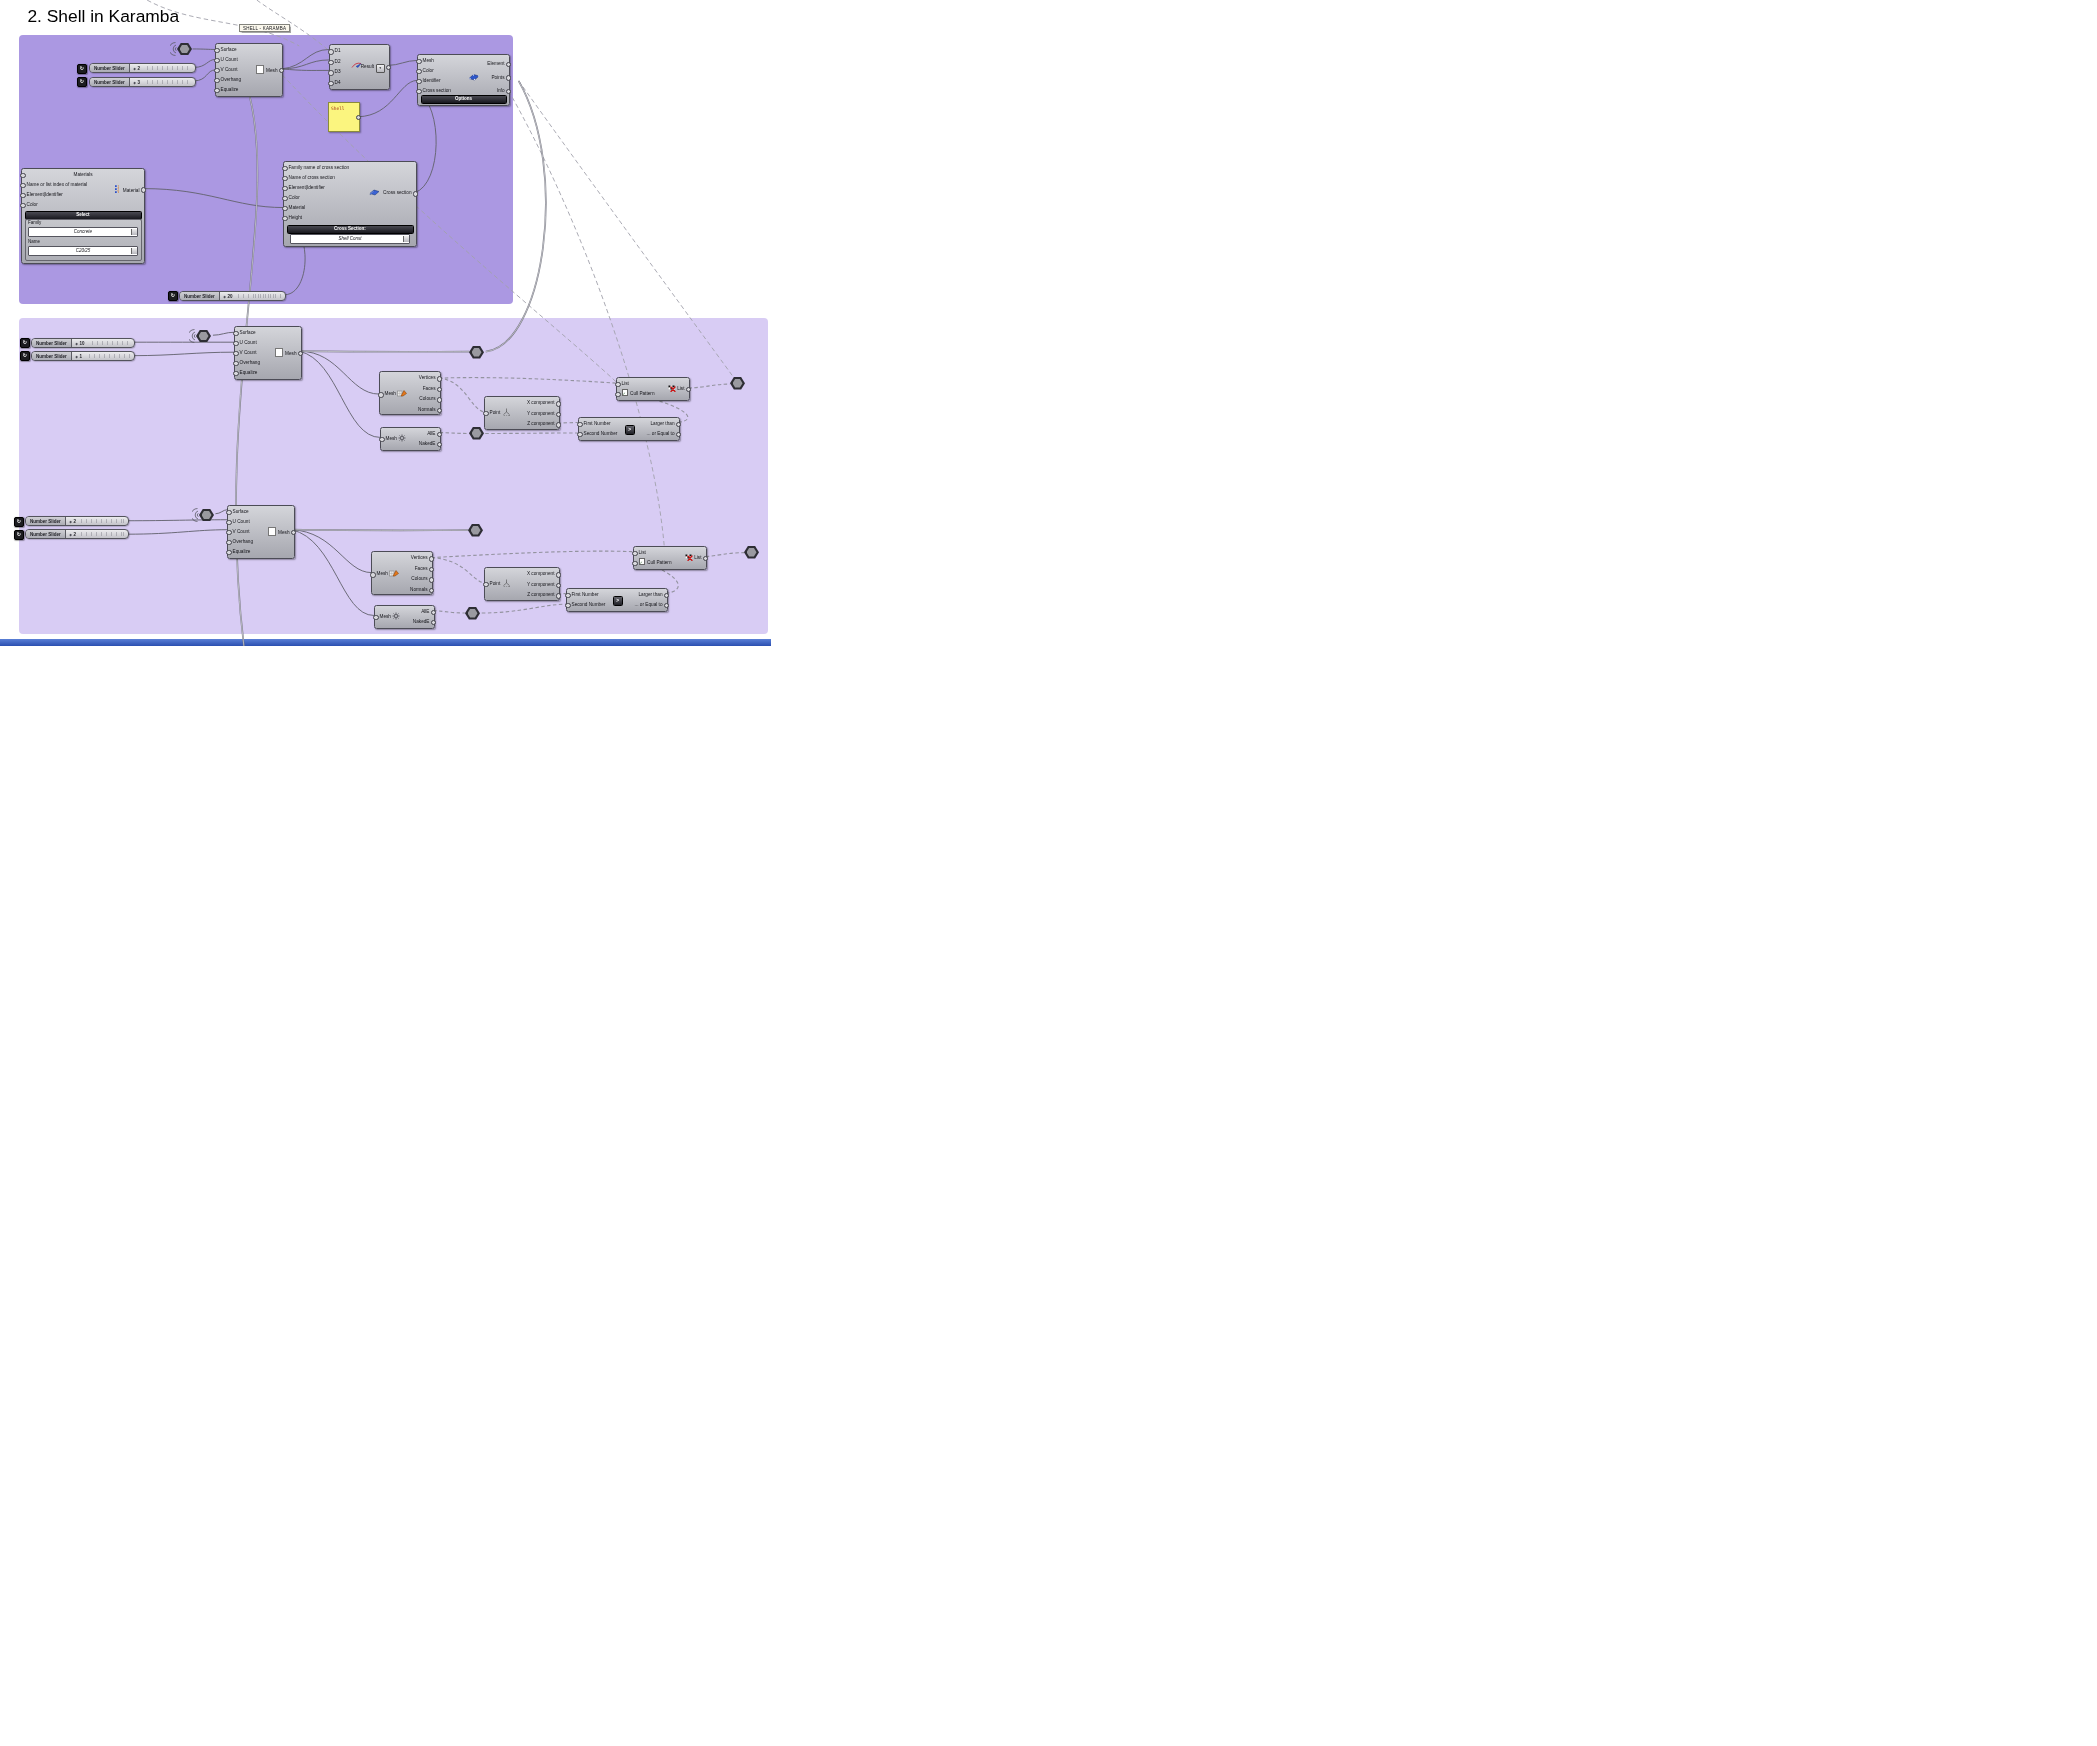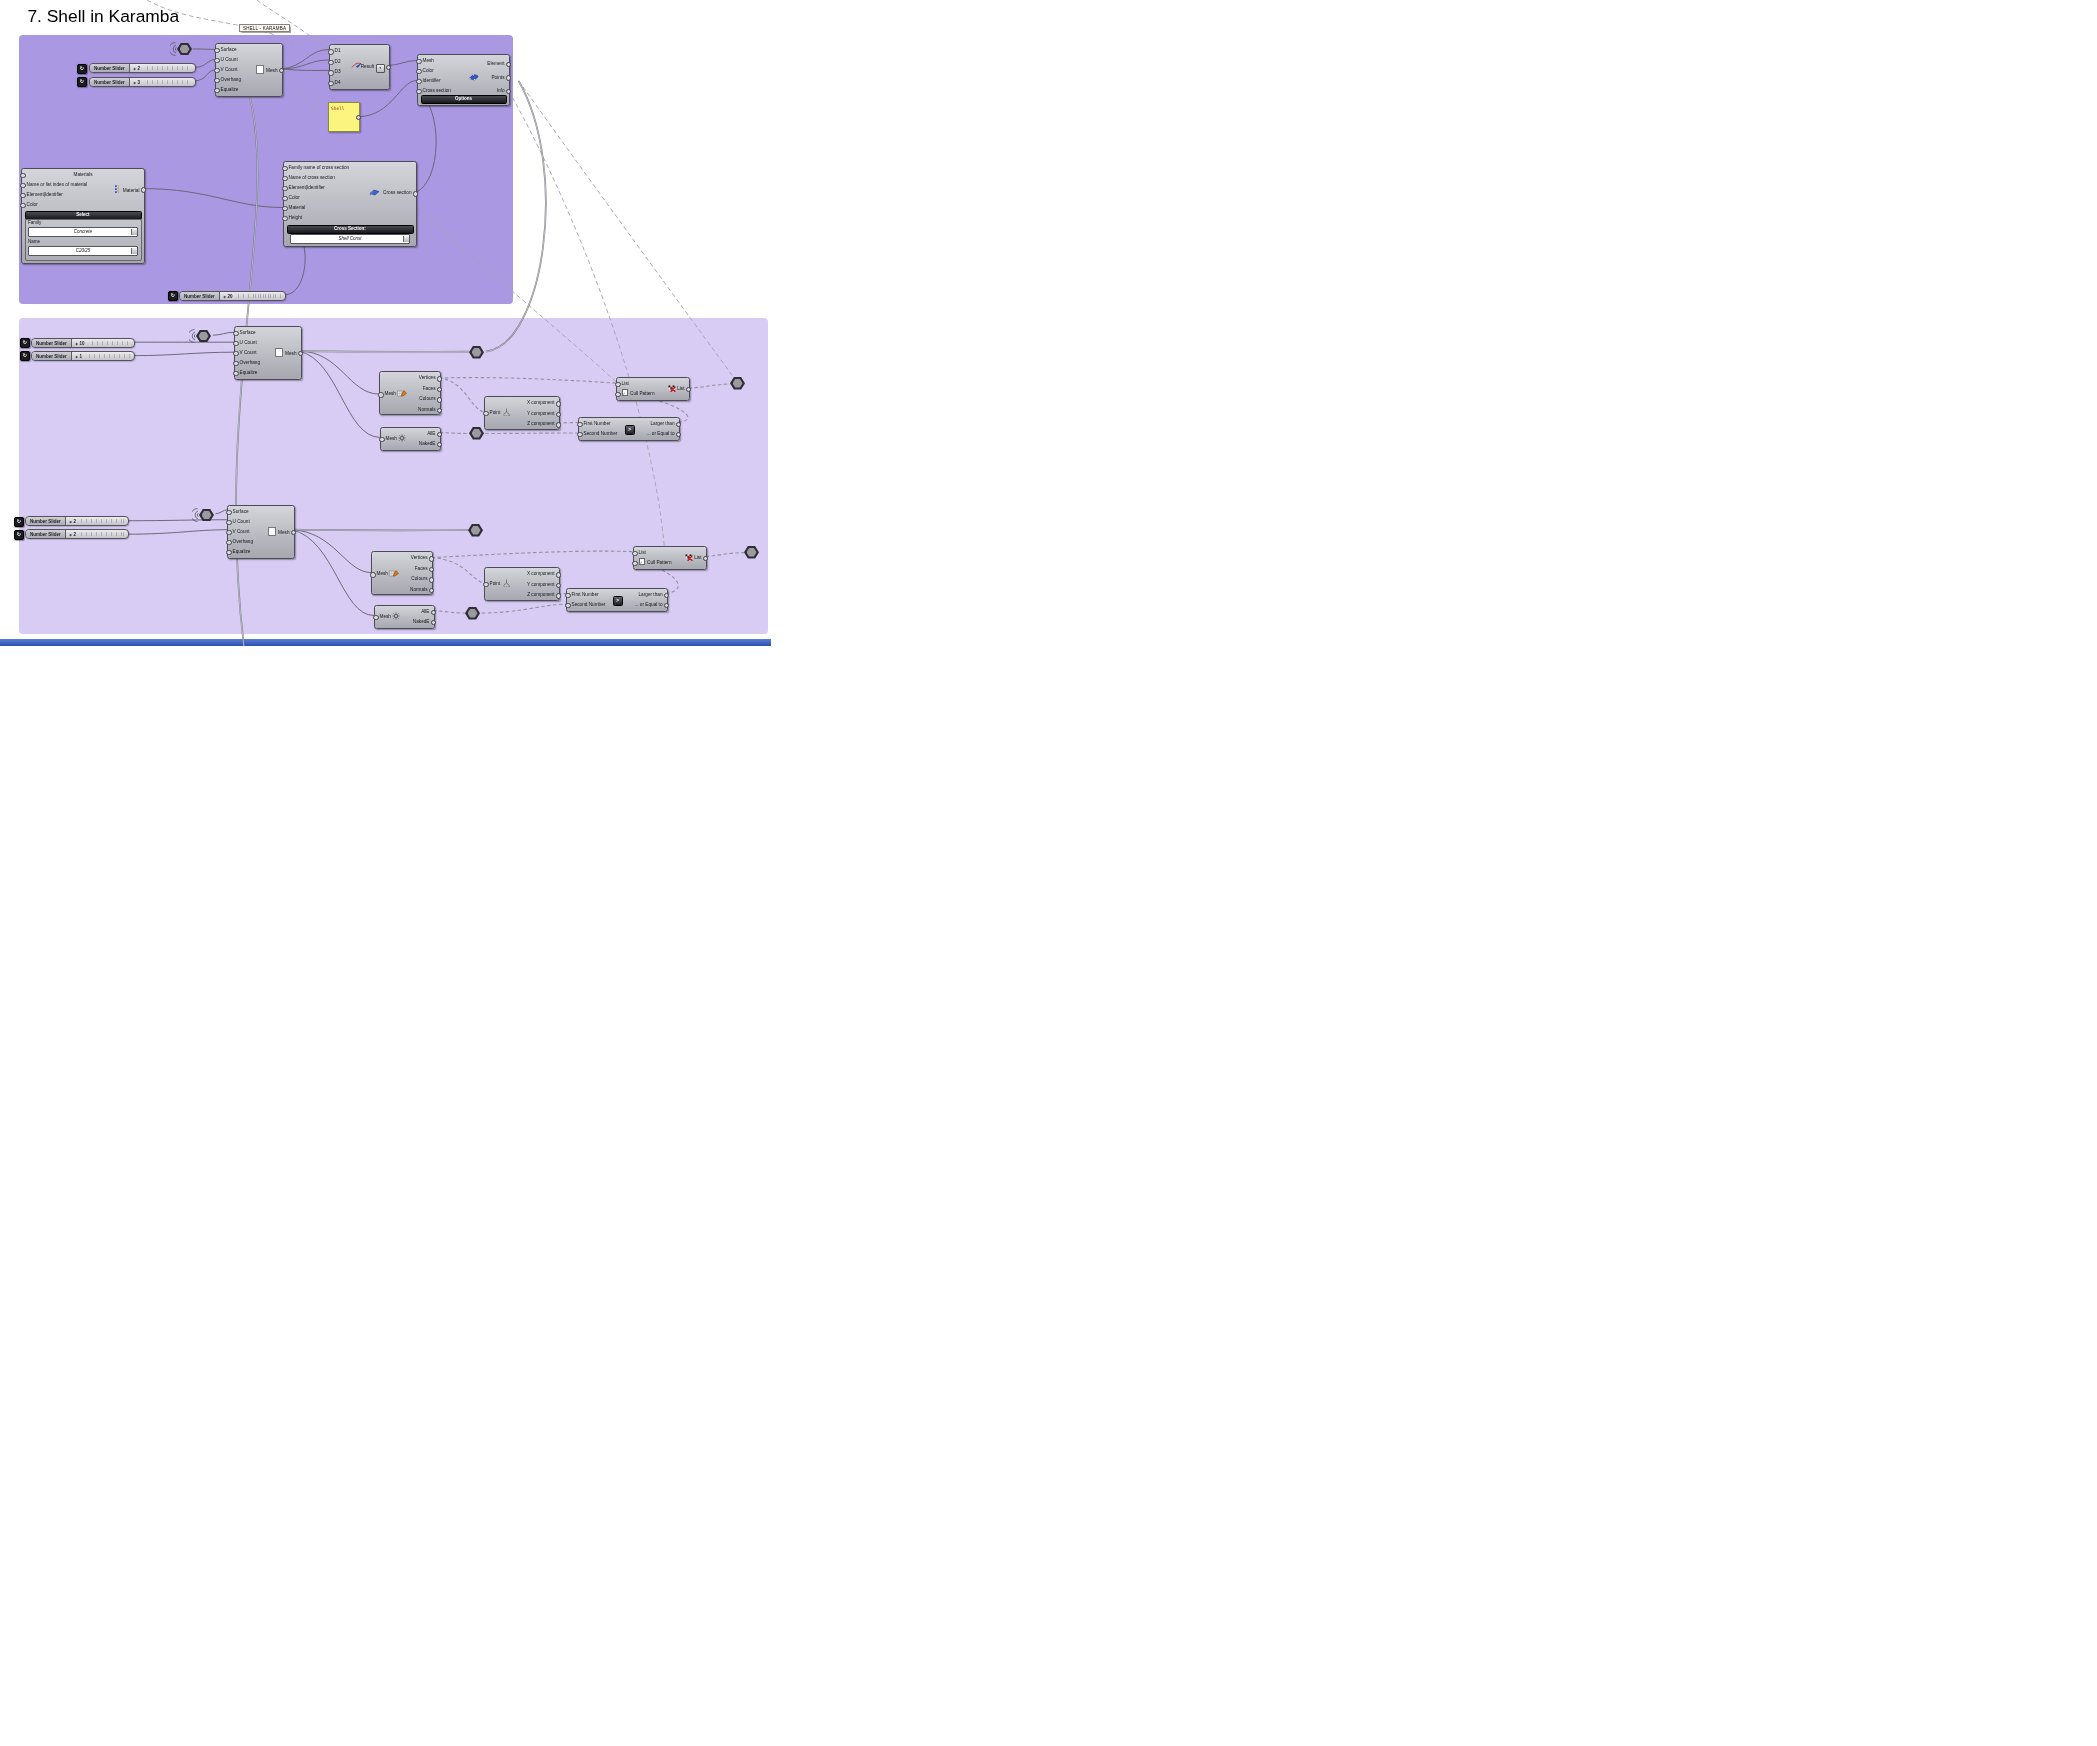--- a/index.html
+++ b/index.html
@@ -159,21 +159,21 @@
     <path class="d" d="M865,1118 C1012,1110 1162,1102 1270,1106"></path>
     <path class="d" d="M865,1118 C932,1122 942,1160 970,1169"></path>
     <path class="d" d="M1118,1191 C1124,1191 1129,1190 1135,1190"></path>
     <path class="d" d="M1335,1190 C1397,1180 1332,1132 1270,1127"></path>
     <path class="d" d="M1415,1116 C1452,1112 1462,1108 1492,1108"></path>
     <path class="d" d="M868,1224 C896,1226 906,1229 932,1229"></path>
     <path class="d" d="M966,1229 C1042,1229 1082,1213 1135,1211"></path>
   </g>
 </svg>
 
-<div class="title">7. Shell in Karamba</div>
+<div class="title">2. Shell in Karamba</div>
 <div class="tooltip">SHELL - KARAMBA</div>
 
 <div class="hexw" style="left:170px;top:42px">
   <svg class="arcs" width="6.5" height="14" viewBox="0 0 13 28">
       <g fill="none" stroke="#5a5a64" stroke-width="1.6">
         <path d="M11 1 A 13 13 0 0 0 11 27"></path>
         <path d="M12 6 A 8.5 8.5 0 0 0 12 22"></path>
         <path d="M12.5 10.5 A 4.5 4.5 0 0 0 12.5 17.5"></path>
       </g>
     </svg>

